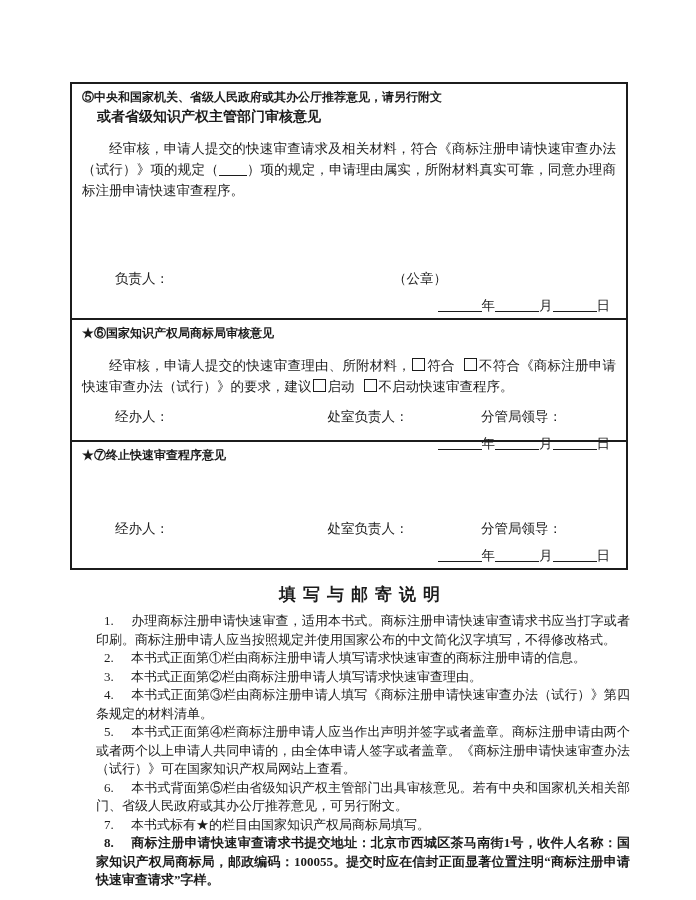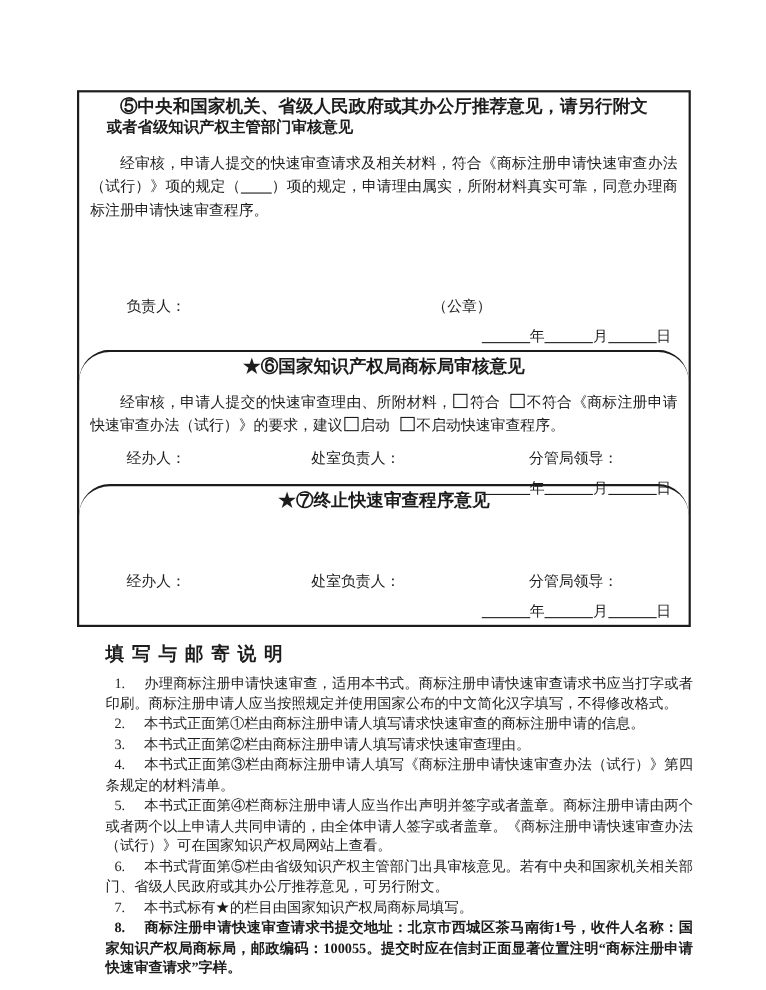--- a/index.html
+++ b/index.html
@@ -12,38 +12,38 @@
   * { box-sizing:border-box; }
   .page { position:relative; width:696px; height:900px; background:#ffffff; overflow:hidden; }
 
   
   .form-table {
     position:absolute; left:70px; top:82px; width:558px;
     border:2px solid #1c1c1c;
     background:#ffffff;
   }
   .frow { padding:4px 10px 2px 10px; display:flex; flex-direction:column; }
-  .frow + .frow { border-top:2px solid #1c1c1c;border-radius:28px; }
+  .frow + .frow { border-top:2px solid #1c1c1c; }
   .row1 { height:234px; }
   .row2 { height:122px; }
   .row3 { height:128px; }
 
-  .sec-title { font-weight:bold; font-size:16px; line-height:19px;text-align:center; }
+  .sec-title { font-weight:bold; font-size:12px; line-height:19px; }
   .sec-title2 { font-weight:bold; font-size:14px; line-height:19px; padding-left:15px; }
 
   .para {
     margin:12px 0 0 0; font-size:13.5px; line-height:21px;
     text-align:justify; text-indent:2em;
   }
   .spacer { flex:1 1 auto; }
 
   .sig-row { font-size:13.5px; line-height:19px; padding-left:33px; display:flex; margin-top:10px;gap:28px; }
   .sig-w250 { display:inline-block; width:250px; }
   .sig-w140 { display:inline-block; width:140px; }
-  .sig-w170 { display:inline-block; width:170px; }
+  .sig-w170 { display:inline-block; width:170px;text-align:center; }
 
   .date-row { font-size:13.5px; line-height:20px; text-align:right; padding-right:6px; margin-top:8px; white-space:nowrap; }
 
   .blank { display:inline-block; border-bottom:1px solid #1c1c1c; height:15px; vertical-align:-2px; }
   .blank-sm   { width:28px; }
   .blank-long { width:205px; }
   .blank-date { width:44px; }
 
   .cb {
     display:inline-block; width:13px; height:13px;
@@ -51,21 +51,21 @@
     vertical-align:-1px; margin:0 2px 0 1px;
   }
   .gap8 { display:inline-block; width:8px; }
 
   .p7line1 { display:block; text-indent:28px; letter-spacing:5px; font-size:13.5px; line-height:21px; margin-top:12px; white-space:nowrap; }
   .p7line2 { display:block; font-size:13.5px; line-height:23px; }
 
   
   .instructions { position:absolute; left:96px; top:584px; width:534px; }
   .instr-title {
-    text-align:left; font-weight:bold; font-size:17px;
+    text-align:center; font-weight:bold; font-size:17px;
     letter-spacing:7px; line-height:22px; margin:0 0 6px 0;
   }
   .instr-item {
     margin:0; font-size:13px; line-height:18.5px;
     text-align:justify; text-indent:8px;
   }
   .instr-item .num { display:inline-block; width:27px; text-indent:0; }
   .bold { font-weight:bold; }
 </style>
 </head>

